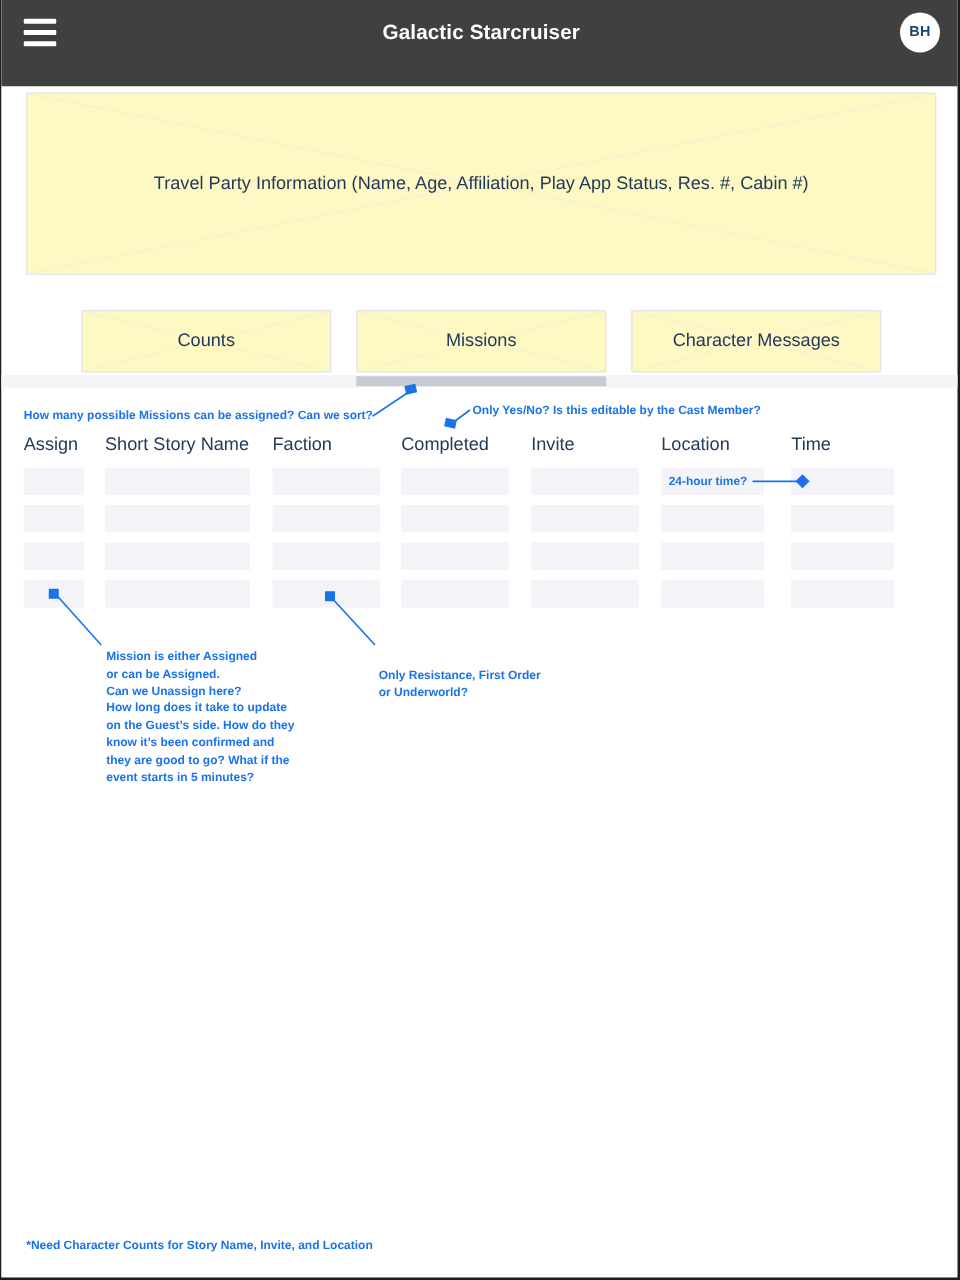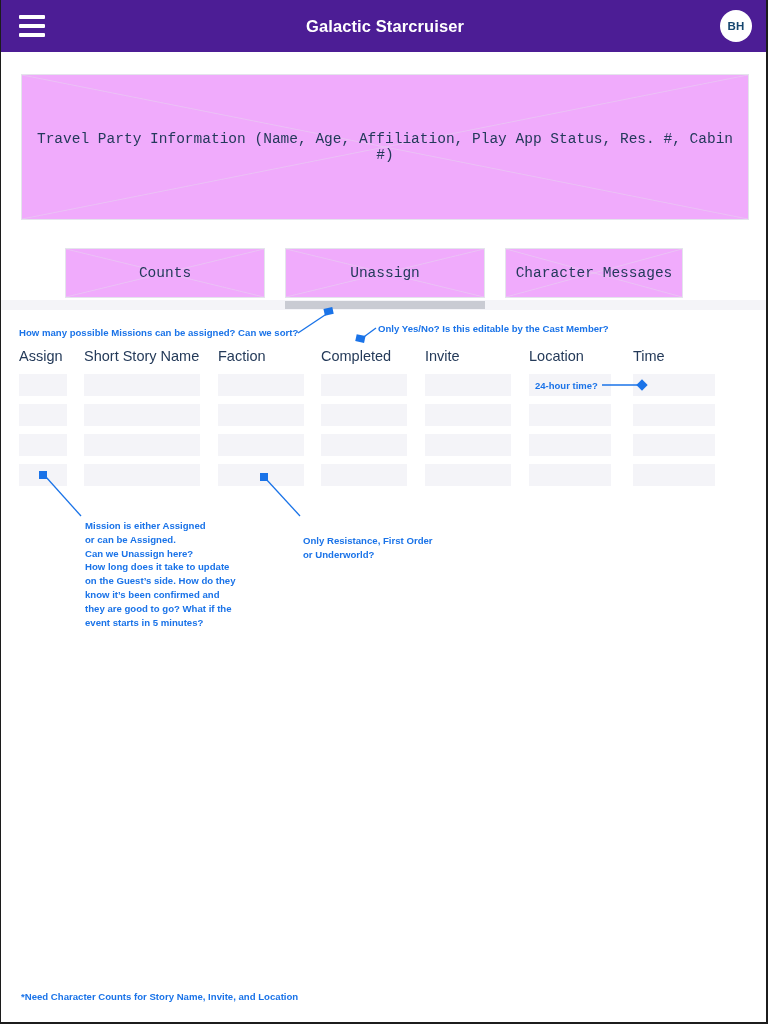--- a/index.html
+++ b/index.html
@@ -24,22 +24,22 @@
     border-left: 1px solid #1c1c1c;
     box-sizing: border-box;
   }
 
   
   .appbar {
     position: absolute;
     left: 0;
     top: 0;
     width: 768px;
-    height: 52px;
-    background: #4c1d95;
+    height: 69px;
+    background: #404040;
     box-sizing: border-box;
   }
   .hamburger {
     position: absolute;
     left: 18px;
     top: 15px;
     width: 26px;
     height: 22px;
     display: flex;
     flex-direction: column;
@@ -80,29 +80,28 @@
     display: flex;
     align-items: center;
     justify-content: center;
     letter-spacing: .2px;
     cursor: pointer;
   }
 
   
   .ph {
     position: absolute;
-    background: #f0abfc;
+    background: #fef9c3;
     border: 1px solid #e4e4ec;
     box-sizing: border-box;
     display: flex;
     align-items: center;
     justify-content: center;
     color: #23395b;
     overflow: hidden;
-    font-family: Liberation Mono, monospace;
   }
   .ph .xsvg {
     position: absolute;
     left: 0; top: 0;
     width: 100%;
     height: 100%;
     pointer-events: none;
   }
   .ph .ph-label {
     position: relative;
@@ -120,21 +119,21 @@
   }
 
   
   .tab {
     height: 50px;
     top: 248px;
     font-size: 14.5px;
   }
   #tab-0 { left: 64px;  width: 200px; }
   #tab-1 { left: 284px; width: 200px; }
-  #tab-2 { left: 504px; width: 178px; }
+  #tab-2 { left: 504px; width: 200px; }
 
   #tabstrip {
     position: absolute;
     left: 0;
     top: 300px;
     width: 768px;
     height: 10px;
     background: #f4f4f8;
   }
   #tab-indicator {
@@ -225,21 +224,21 @@
       <line x1="100" y1="0" x2="0" y2="100" stroke="#e4e4ec" stroke-width="0.4" vector-effect="non-scaling-stroke"></line>
     </svg>
     <div class="ph-label">Counts</div>
   </div>
 
   <div class="ph tab" id="tab-1">
     <svg class="xsvg" preserveAspectRatio="none" viewBox="0 0 100 100">
       <line x1="0" y1="0" x2="100" y2="100" stroke="#e4e4ec" stroke-width="0.4" vector-effect="non-scaling-stroke"></line>
       <line x1="100" y1="0" x2="0" y2="100" stroke="#e4e4ec" stroke-width="0.4" vector-effect="non-scaling-stroke"></line>
     </svg>
-    <div class="ph-label">Unassign</div>
+    <div class="ph-label">Missions</div>
   </div>
 
   <div class="ph tab" id="tab-2">
     <svg class="xsvg" preserveAspectRatio="none" viewBox="0 0 100 100">
       <line x1="0" y1="0" x2="100" y2="100" stroke="#e4e4ec" stroke-width="0.4" vector-effect="non-scaling-stroke"></line>
       <line x1="100" y1="0" x2="0" y2="100" stroke="#e4e4ec" stroke-width="0.4" vector-effect="non-scaling-stroke"></line>
     </svg>
     <div class="ph-label">Character Messages</div>
   </div>
 

